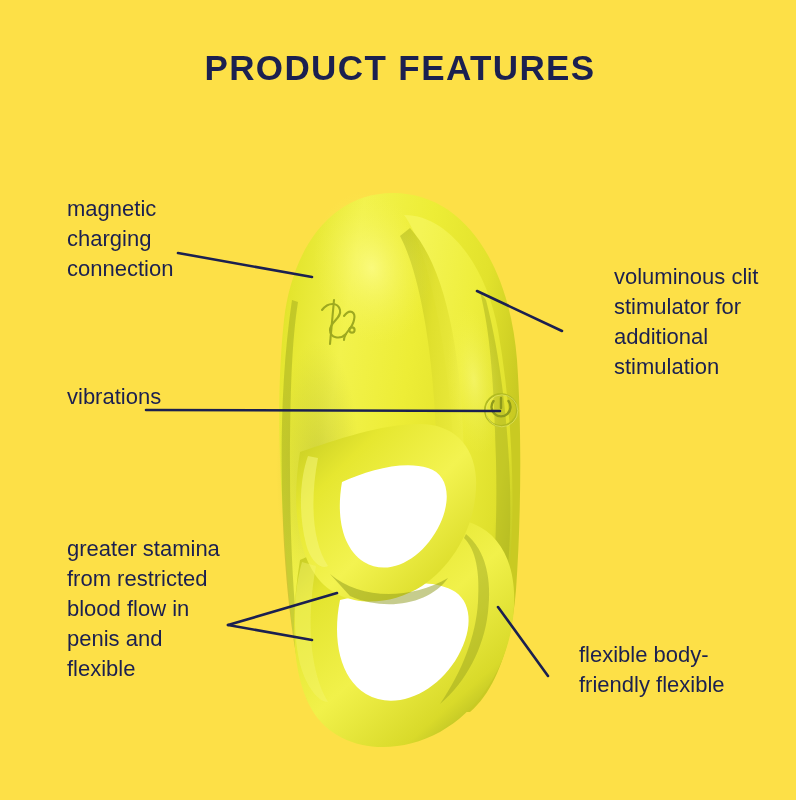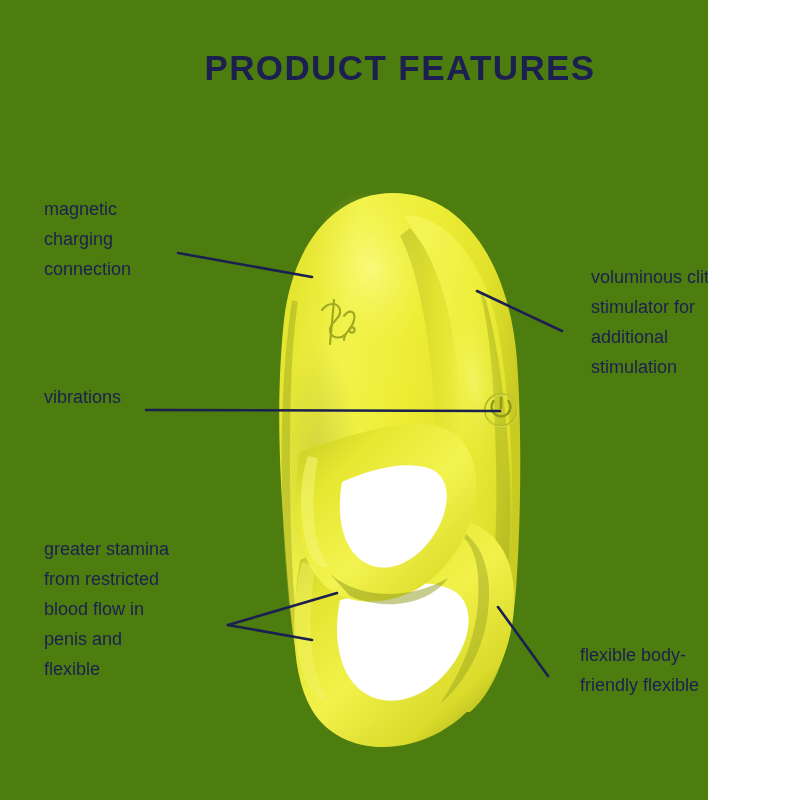--- a/index.html
+++ b/index.html
@@ -2,23 +2,23 @@
 <html><head>
 <meta charset="utf-8">
 <style>
   html, body {
     margin: 0;
     padding: 0;
     background: #ffffff;
   }
   #page {
     position: relative;
-    width: 708px;
+    width: 796px;
     height: 800px;
-    background: #4d7c0f;
+    background: #fde047;
     overflow: hidden;
     font-family: "Liberation Sans", sans-serif;
   }
 
   
   #title {
     position: absolute;
     top: 48px;
     left: 0;
     width: 800px;
@@ -29,31 +29,32 @@
     letter-spacing: 1.4px;
     color: #1b2050;
     white-space: nowrap;
   }
 
   
   .callout {
     position: absolute;
     color: #1b2050;
     font-family: "Liberation Sans", sans-serif;
-    font-size: 18px;
+    font-size: 22px;
     line-height: 30px;
     font-weight: 400;
+    margin-left: 23px;
   }
   .callout .ln { display: block; white-space: nowrap; }
 
   #callout-magnetic   { left: 44px;  top: 194px; }
   #callout-control    { left: 44px;  top: 382px; }
   #callout-stamina    { left: 44px;  top: 534px; }
   #callout-voluminous { left: 591px; top: 262px; }
-  #callout-silicone   { left: 580px; top: 640px; }
+  #callout-silicone   { left: 556px; top: 640px; }
 
   
   #leaders {
     position: absolute;
     left: 0; top: 0;
     width: 800px; height: 800px;
     pointer-events: none;
   }
 
   

